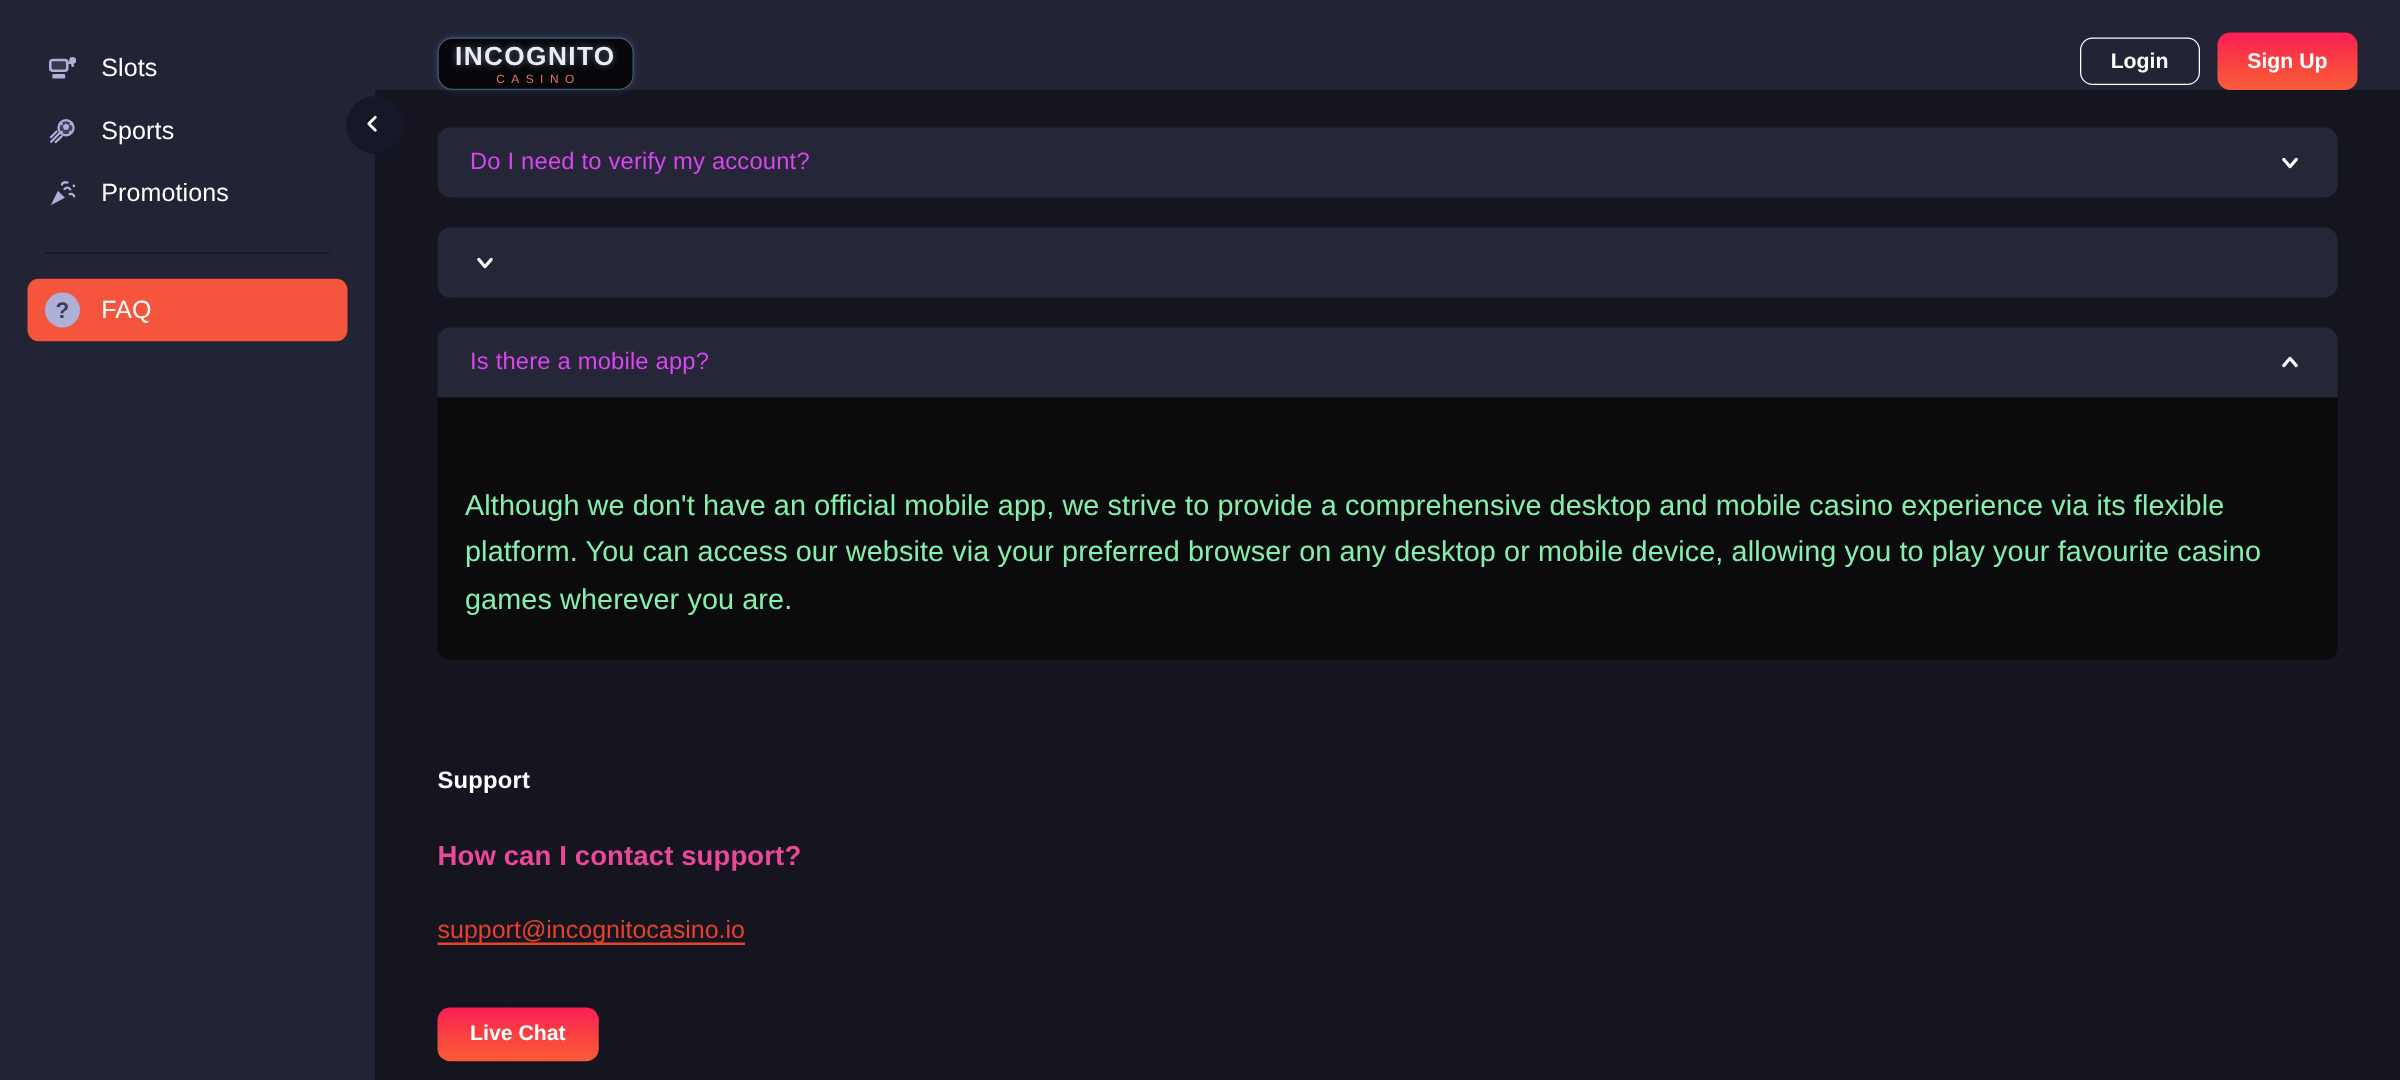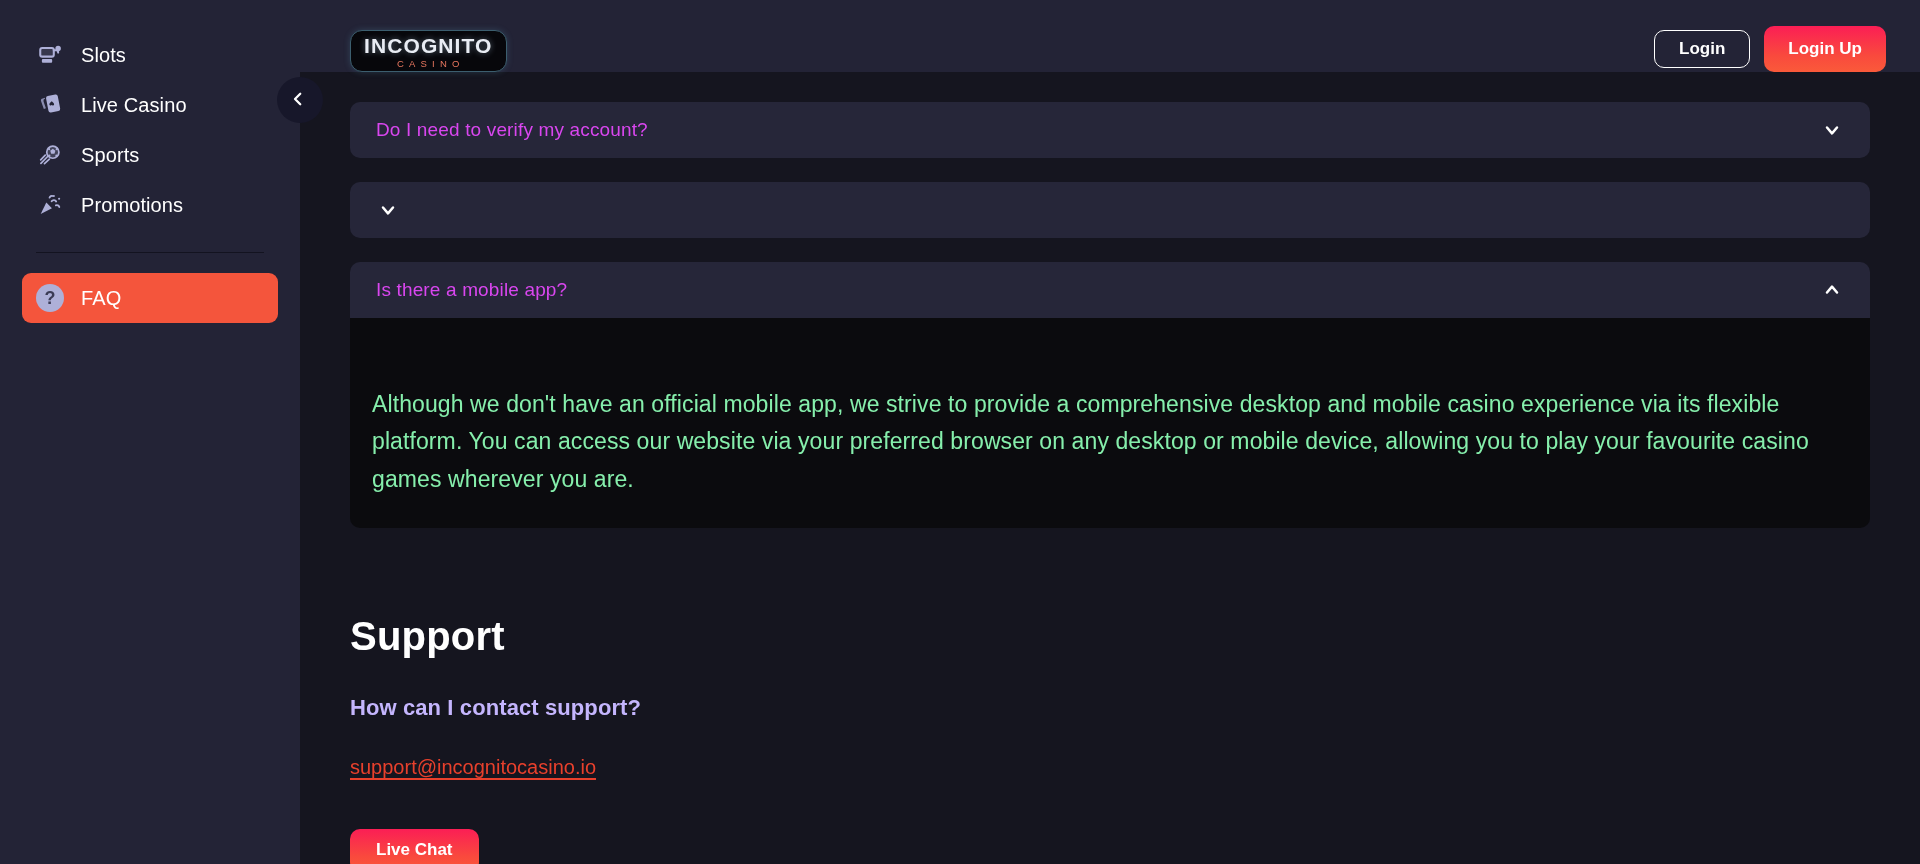--- a/index.html
+++ b/index.html
@@ -243,29 +243,29 @@
     color: #86efac;
     font-size: 23px;
     line-height: 1.62;
     letter-spacing: .1px;
     margin-top: 40px;
   }
 
   
   .support { margin-top: 62px; }
   .support-title {
-    font-size: 40px;
+    font-size: 19px;
     font-weight: bold;
     color: #ffffff;
     letter-spacing: .2px;
   }
   .support-sub {
     font-size: 22px;
     font-weight: bold;
-    color: #c4b5fd;
+    color: #ec4899;
     margin-top: 36px;
     letter-spacing: .1px;
   }
   .support-email {
     display: inline-block;
     margin-top: 35px;
     font-size: 20px;
     color: #e8402c;
     text-decoration: underline;
     text-underline-offset: 4px;
@@ -297,30 +297,20 @@
           <svg width="26" height="26" viewBox="0 0 24 24" fill="none" stroke="currentColor" stroke-width="1.9">
             <rect x="3" y="5.5" width="12.5" height="8" rx="1.8" fill="currentColor" fill-opacity=".15"></rect>
             <path d="M15.5 7.6h2.2a1.8 1.8 0 0 1 1.8 1.8v.4" stroke-linecap="round"></path>
             <circle cx="19.5" cy="5.9" r="1.6" fill="currentColor"></circle>
             <rect x="4.5" y="15.8" width="9.5" height="3.4" rx=".9" fill="currentColor" stroke="none"></rect>
           </svg>
         </span>
         <span>Slots</span>
       </li>
 
-      <li class="nav-item">
-        <span class="nav-icon">
-          <svg width="26" height="26" viewBox="0 0 24 24" fill="currentColor">
-            <path d="M7.4 5.2 4.6 6.3c-.8.3-1.2 1.2-.9 2l2.6 7.3 1.9-.7-2.1-6a2 2 0 0 1 1.2-2.6l.1-1.1Z" opacity=".75"></path>
-            <rect x="8" y="4" width="11" height="15.5" rx="2" transform="rotate(-11 8 4)"></rect>
-            <path d="M13.6 8.6c1 1 2.2 1.7 2.2 2.7a1.25 1.25 0 0 1-2.2.8 1.25 1.25 0 0 1-2.2-.8c0-1 1.2-1.7 2.2-2.7Z" fill="#232336"></path>
-          </svg>
-        </span>
-        <span>Live Casino</span>
-      </li>
 
       <li class="nav-item">
         <span class="nav-icon">
           <svg width="26" height="26" viewBox="0 0 24 24" fill="none" stroke="currentColor" stroke-width="1.6">
             <circle cx="14.6" cy="9.4" r="5.6" fill="currentColor" fill-opacity=".22"></circle>
             <path d="M14.6 6.2 17 8l-.9 2.9h-3l-.9-2.9 2.4-1.8Z" fill="currentColor" stroke="none"></path>
             <circle cx="11.2" cy="6.6" r="1" fill="currentColor" stroke="none"></circle>
             <circle cx="18.2" cy="6.6" r="1" fill="currentColor" stroke="none"></circle>
             <circle cx="11.4" cy="12.6" r="1" fill="currentColor" stroke="none"></circle>
             <circle cx="17.9" cy="12.6" r="1" fill="currentColor" stroke="none"></circle>
@@ -367,21 +357,21 @@
   <div class="right">
 
     <header class="topbar">
       <div class="logo">
         <div class="logo-main">INCOGNITO</div>
         <div class="logo-sub">CASINO</div>
       </div>
 
       <div class="topbar-actions">
         <button class="btn btn-login">Login</button>
-        <button class="btn btn-signup">Login Up</button>
+        <button class="btn btn-signup">Sign Up</button>
       </div>
     </header>
 
     <main class="main">
 
       <section class="accordion">
 
         <div class="acc-item">
           <div class="acc-header">
             <span class="acc-q">Do I need to verify my account?</span>

